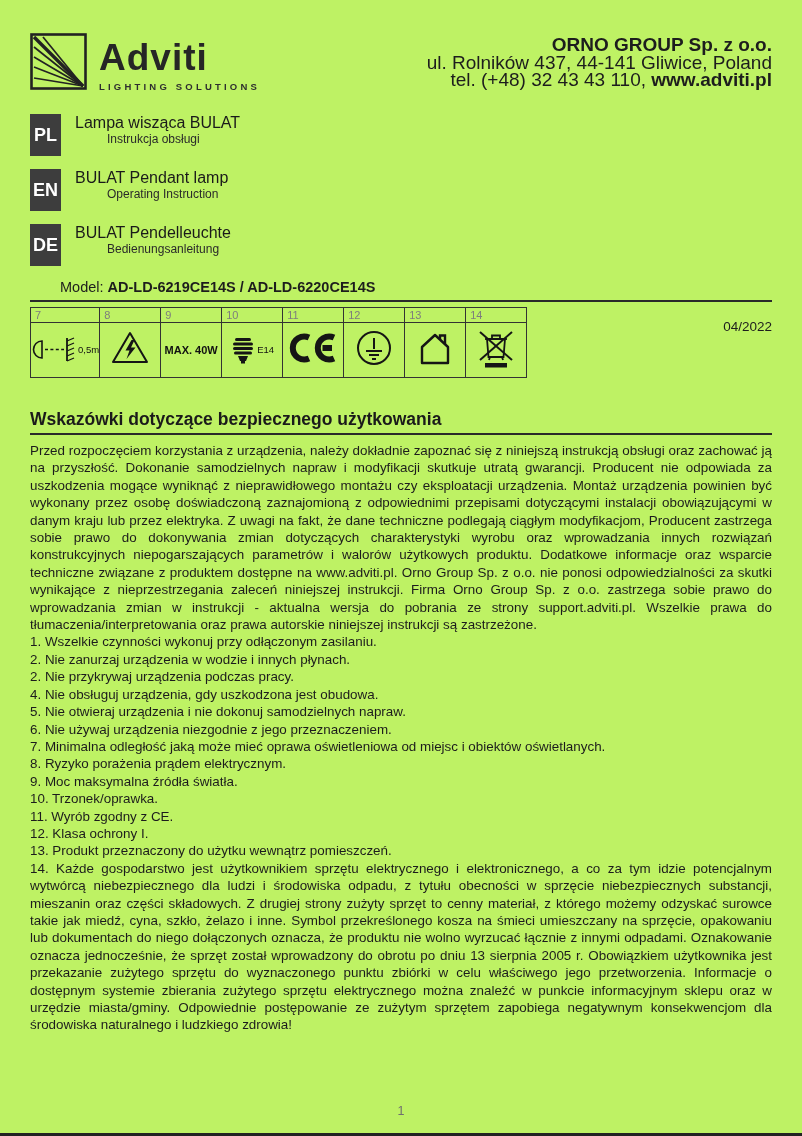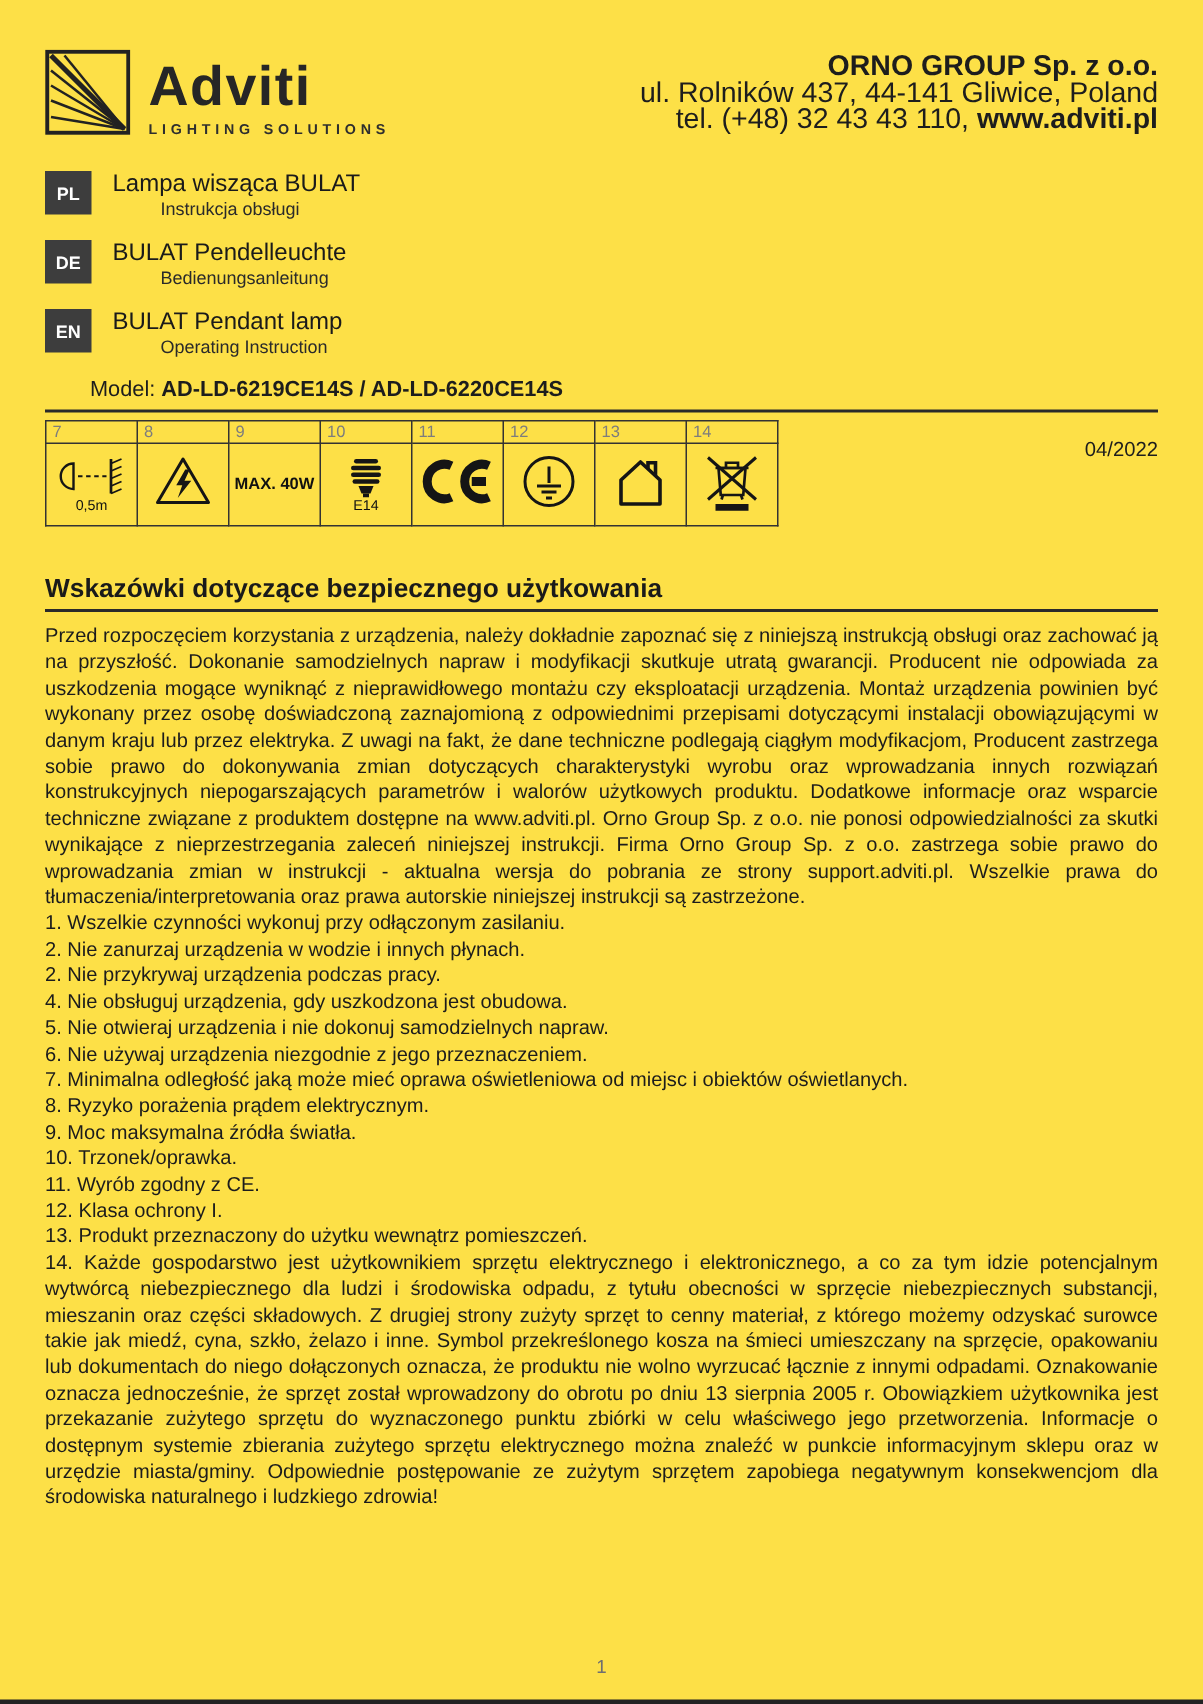--- a/index.html
+++ b/index.html
@@ -2,41 +2,41 @@
 <html><head>
 <meta charset="utf-8">
 <style>
   * { margin: 0; padding: 0; box-sizing: border-box; }
   html, body { background: #ffffff; }
   body { font-family: "Liberation Sans", "DejaVu Sans", sans-serif; color: #1d1d1d; }
   .page {
     position: relative;
     width: 802px; height: 1136px;
     margin: 0 auto;
-    background: #fde047;
+    background: #bef264;
     overflow: hidden;
   }
   .content { padding: 33px 30px 0 30px; }
 
   
   .header { display: flex; justify-content: space-between; align-items: flex-start; }
   .logo { display: flex; align-items: flex-start; gap: 12px; }
   .logo-mark { width: 57px; height: 57px; }
   .logo-text { padding-top: 6px; }
   .brand { font-size: 37px; font-weight: bold; letter-spacing: 1px; color: #262626; line-height: 1; }
   .tagline { font-size: 9.5px; letter-spacing: 3.2px; font-weight: bold; color: #2e2e2e; margin-top: 5px; }
   .company { text-align: right; font-size: 19px; line-height: 17.5px; color: #1d1d1d; padding-top: 3px; }
   .company .b { font-weight: bold; }
 
   
   .languages { margin-top: 22px; }
   .lang-row { display: flex; align-items: flex-start; gap: 14px; margin-bottom: 13px; min-height: 30px; }
   .lang-badge {
-    width: 31px; height: 29px; background: #3d3d3d; color: #fff;
-    font-size: 12px; font-weight: bold; display: flex; align-items: center; justify-content: center;
+    width: 31px; height: 42px; background: #3d3d3d; color: #fff;
+    font-size: 18px; font-weight: bold; display: flex; align-items: center; justify-content: center;
     flex: 0 0 auto;
   }
   .lang-title { font-size: 16px; color: #1a1a1a; line-height: 18px; }
   .lang-sub { font-size: 12px; color: #2a2a2a; line-height: 15px; margin-left: 32px; }
 
   
   .model-row { margin-top: 12px; padding-left: 30px; font-size: 14.5px; }
   .model-row .val { font-weight: bold; }
   .rule { border: none; border-top: 2px solid #2a2a2a; margin-top: 5px; }
 
@@ -45,21 +45,21 @@
   .date { position: absolute; right: 0; top: 12px; font-size: 13.5px; color: #1d1d1d; }
   table.symbols { border-collapse: collapse; }
   table.symbols td, table.symbols th {
     border: 1.5px solid #333; width: 61px; padding: 0;
   }
   table.symbols .num-cell {
     height: 15px; font-size: 11px; color: #7d7d7d; text-align: left;
     padding: 1px 0 0 4px; font-weight: normal; vertical-align: top;
   }
   table.symbols .icon-cell { height: 55px; text-align: center; vertical-align: middle; margin-left: 27px; }
-  .icon-stack { display: flex; flex-direction: column; align-items: center; justify-content: center; gap: 1px; }
+  .icon-stack { display: flex; flex-direction: row; align-items: center; justify-content: center; gap: 1px; }
   .sym-caption { font-size: 9.5px; color: #111; line-height: 10px; }
   .max-w { font-size: 11px; font-weight: bold; color: #111; }
 
   
   .section-title { margin-top: 16px; font-size: 17.5px; font-weight: bold; color: #1a1a1a; }
   .rule2 { border: none; border-top: 2px solid #2a2a2a; margin-top: 3px; }
 
   
   .body-text { margin-top: 7px; font-size: 13.4px; line-height: 17.4px; color: #1c1c1c; }
   .just { text-align: justify; }
@@ -104,31 +104,31 @@
 
     <div class="languages">
       <div class="lang-row">
         <span class="lang-badge">PL</span>
         <div>
           <div class="lang-title">Lampa wisząca BULAT</div>
           <div class="lang-sub">Instrukcja obsługi</div>
         </div>
       </div>
       <div class="lang-row">
+        <span class="lang-badge">EN</span>
+        <div>
+          <div class="lang-title">BULAT Pendant lamp</div>
+          <div class="lang-sub">Operating Instruction</div>
+        </div>
+      </div>
+      <div class="lang-row">
         <span class="lang-badge">DE</span>
         <div>
           <div class="lang-title">BULAT Pendelleuchte</div>
           <div class="lang-sub">Bedienungsanleitung</div>
-        </div>
-      </div>
-      <div class="lang-row">
-        <span class="lang-badge">EN</span>
-        <div>
-          <div class="lang-title">BULAT Pendant lamp</div>
-          <div class="lang-sub">Operating Instruction</div>
         </div>
       </div>
     </div>
 
     <div class="model-row">
       <span>Model:</span>
       <span class="val">AD-LD-6219CE14S / AD-LD-6220CE14S</span>
     </div>
     <hr class="rule">
 

